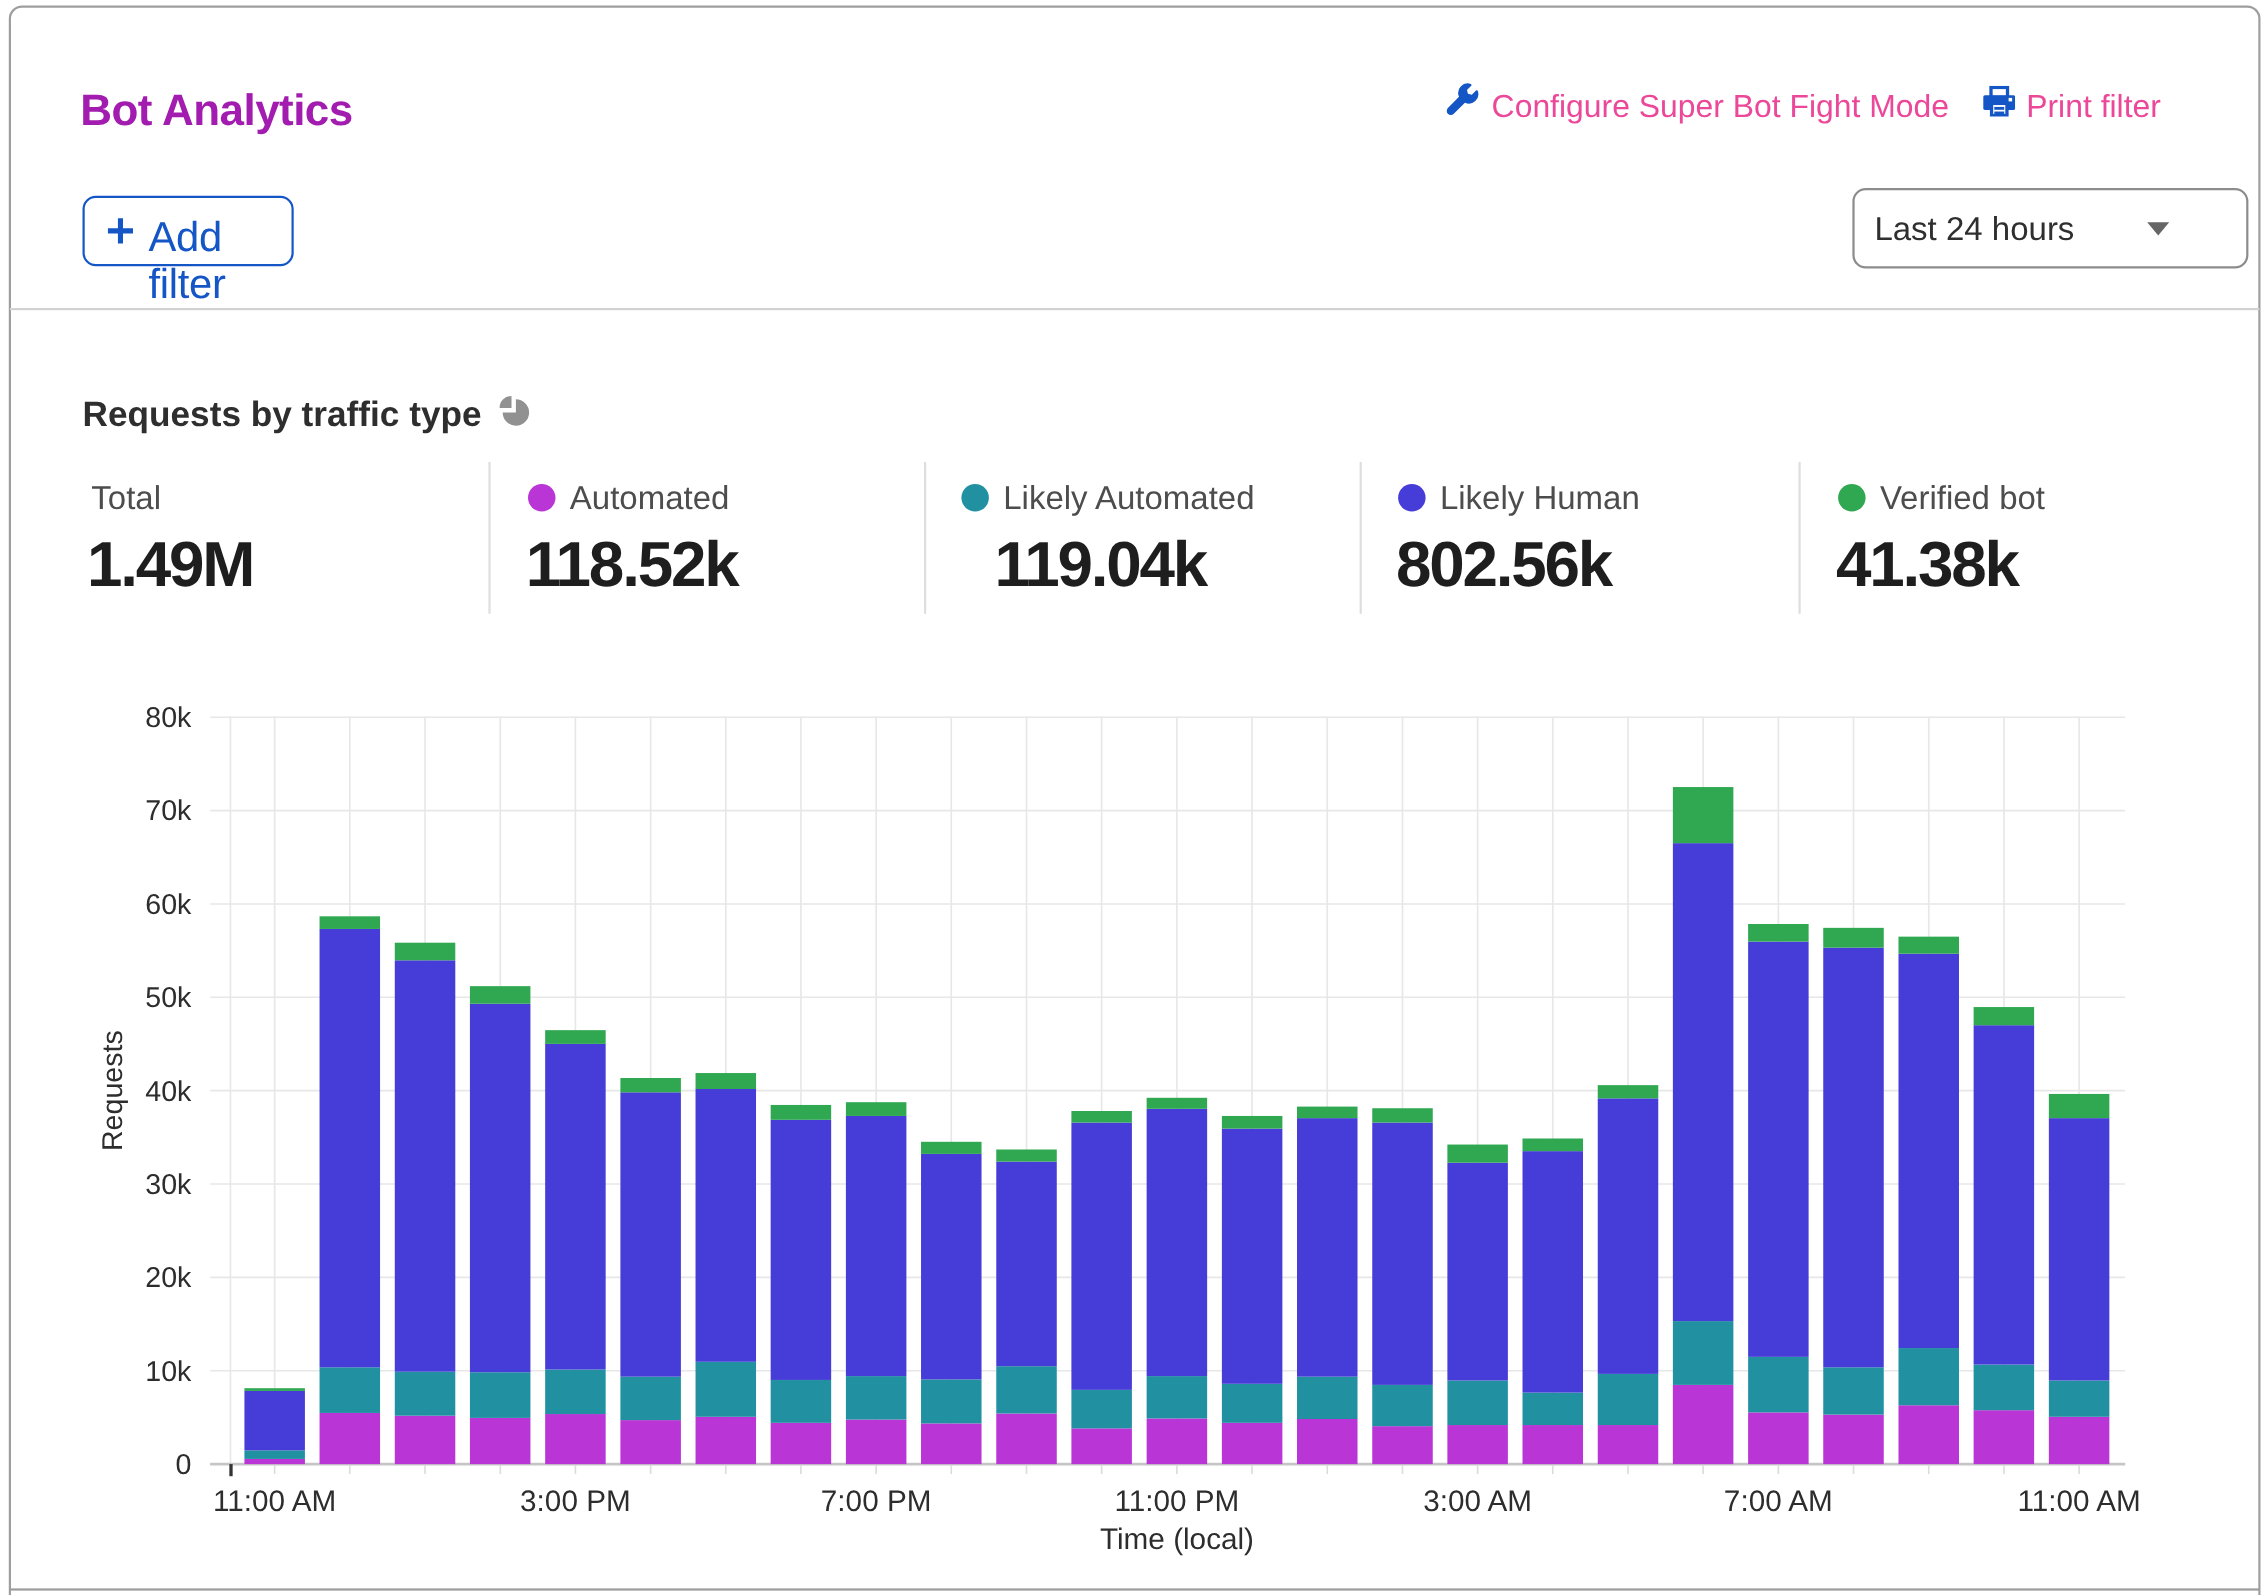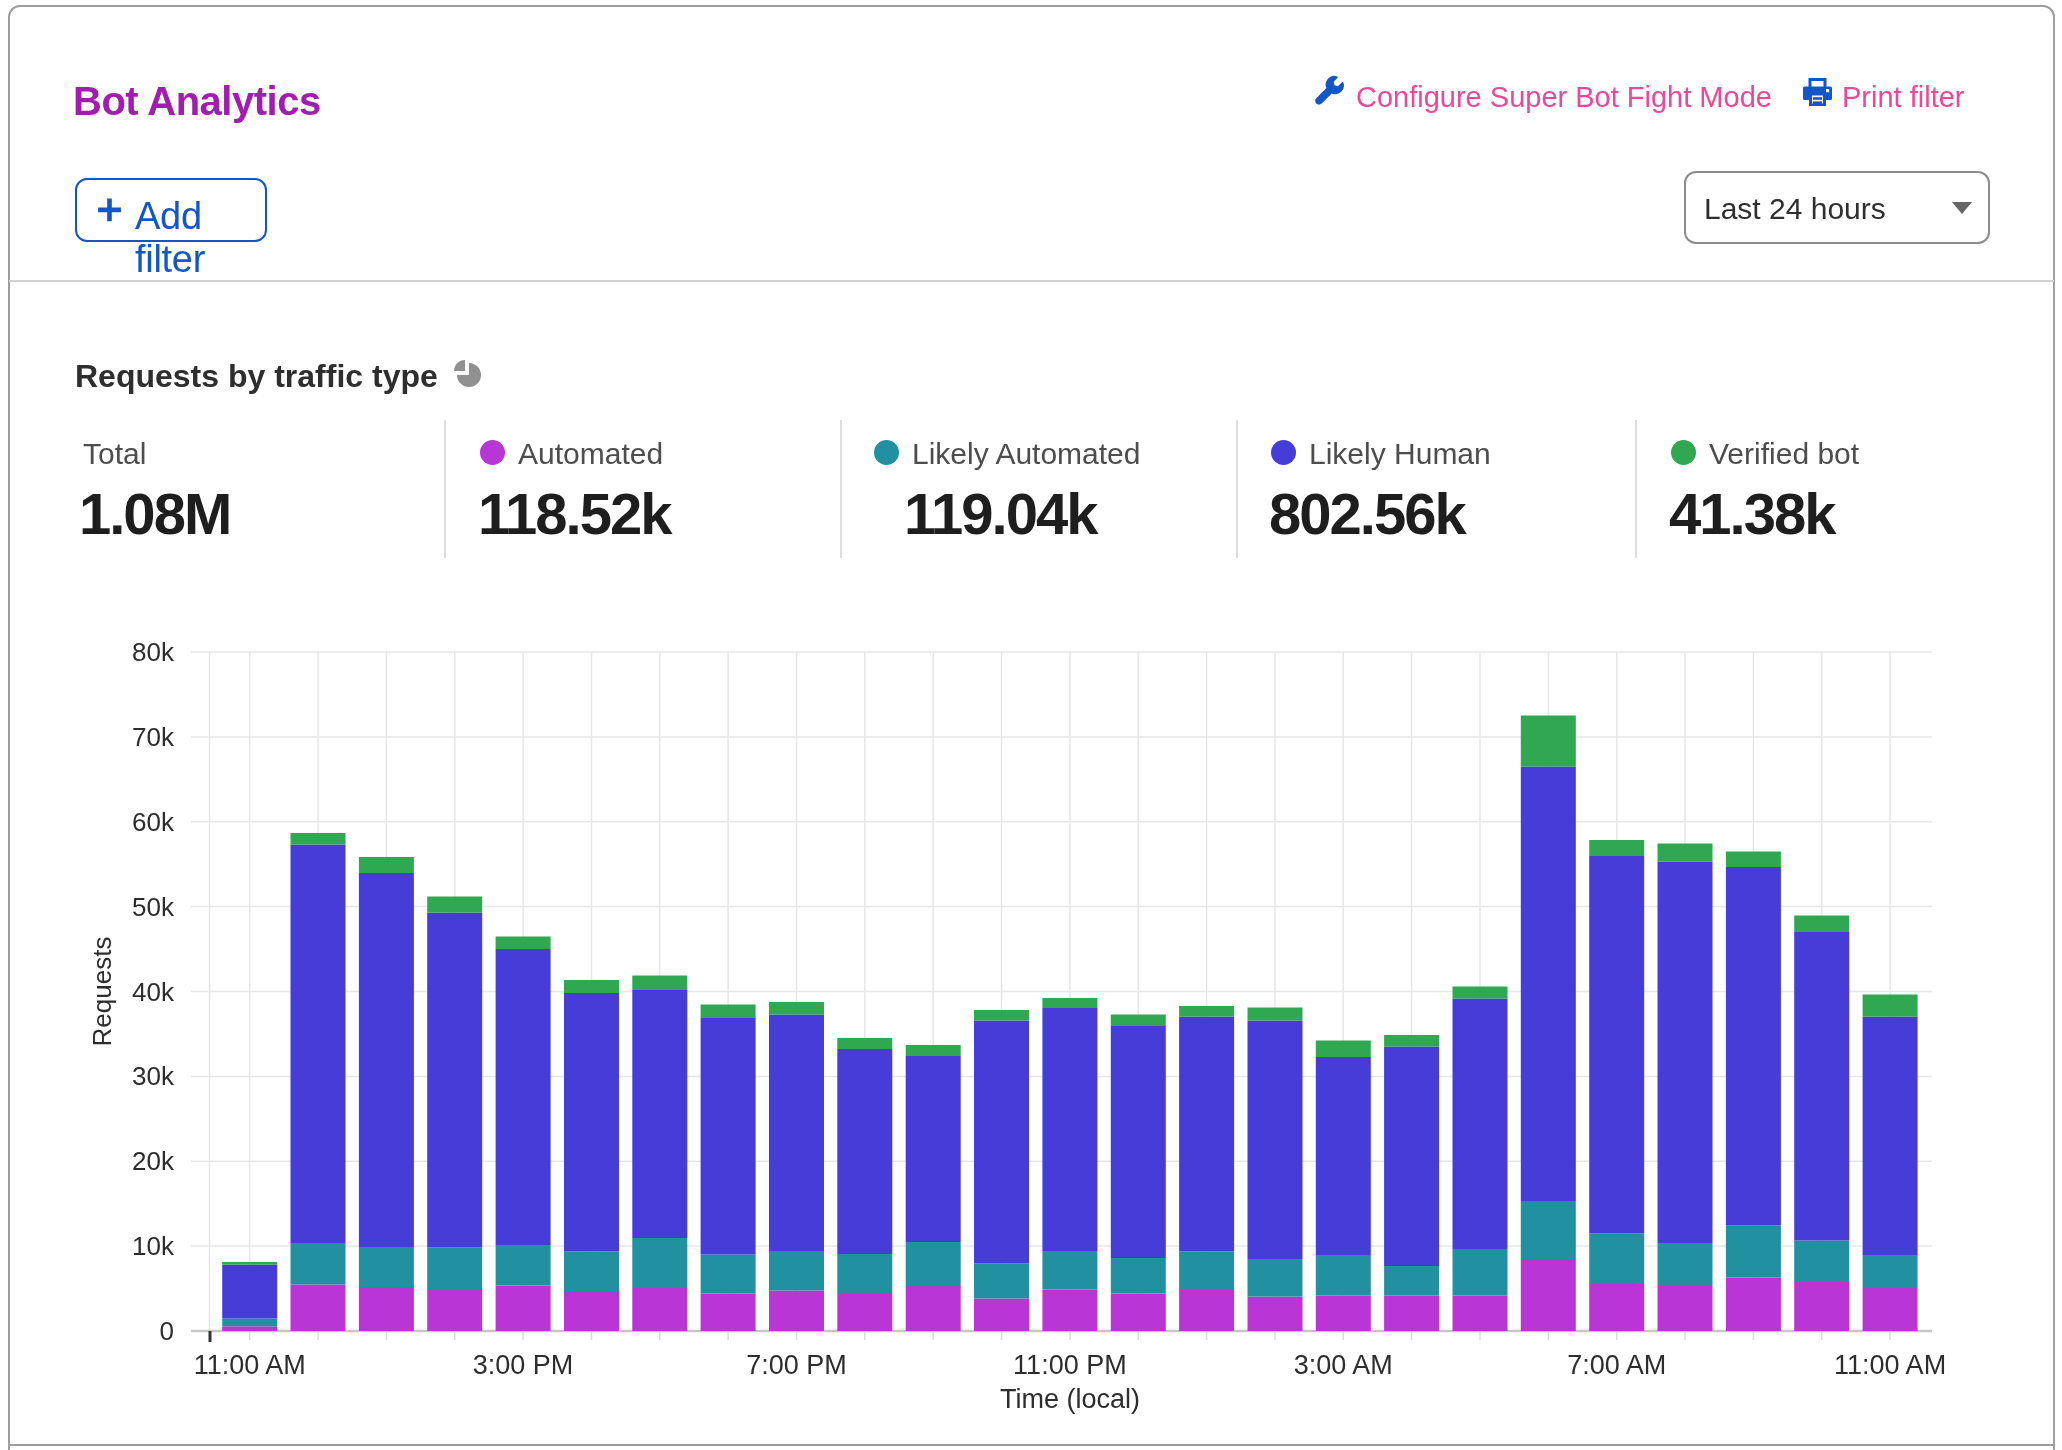--- a/index.html
+++ b/index.html
@@ -5,21 +5,21 @@
 * { margin:0; padding:0; box-sizing:border-box; }
 html,body { width:2062px; height:1450px; background:#fff; font-family:"Liberation Sans", sans-serif; overflow:hidden; }
 #page { position:relative; width:2062px; height:1450px; }
 #card { position:absolute; left:8px; top:5px; width:2047px; height:1470px; border:2px solid #9e9e9e; border-radius:12px; }
 .hdiv { position:absolute; left:9px; width:2045px; height:2px; }
 #title { position:absolute; left:73px; top:79px; font-size:40px; font-weight:bold; color:#a21caf; letter-spacing:-0.5px; }
 .link { position:absolute; top:81px; font-size:29px; color:#ec4899; }
 #btn { position:absolute; left:75px; top:178px; width:192px; height:64px; border:2.5px solid #1556c6; border-radius:12px; }
 #btn .plus { position:absolute; left:20px; top:18px; }
 #btn .txt { position:absolute; left:58px; top:15px; font-size:38px; color:#1556c6; letter-spacing:-0.3px; }
-#dd { position:absolute; left:1684px; top:171px; width:306px; height:73px; border:2px solid #8c8c8c; border-radius:12px; }
+#dd { position:absolute; left:1684px; top:171px; width:360px; height:73px; border:2px solid #8c8c8c; border-radius:12px; }
 #dd .txt { position:absolute; left:18px; top:19px; font-size:30px; color:#2f2f2f; }
 #sect { position:absolute; left:75px; top:358px; font-size:32px; font-weight:bold; color:#2e2e2e; }
 .dot { position:absolute; top:440px; width:25px; height:25px; border-radius:50%; }
 .slabel { position:absolute; top:437px; font-size:30px; color:#4d4d4d; }
 .svalue { position:absolute; top:480px; font-size:58px; font-weight:bold; color:#1e1e1e; letter-spacing:-2px; }
 .sdiv { position:absolute; top:420px; width:2px; height:138px; background:#dedede; }
 </style>
 </head>
 <body>
 <div id="page">
@@ -51,21 +51,21 @@
       <svg width="24" height="16" viewBox="0 0 24 16" style="position:absolute;left:264px;top:27px">
         <path fill="#666" d="M2 2h20L12 14z"></path>
       </svg>
     </div>
   <div id="sect">Requests by traffic type</div>
   <svg width="28" height="28" viewBox="0 0 28 28" style="position:absolute;left:454px;top:360px">
       <path fill="#919191" d="M15 3 A12 12 0 1 1 3 15 L15 15 Z"></path>
       <path fill="#919191" d="M11 0 A11 11 0 0 0 0 11 L11 11 Z"></path>
     </svg>
   <div class="slabel" style="left:83px">Total</div>
-<div class="svalue" style="left:79px">1.08M</div>
+<div class="svalue" style="left:79px">1.49M</div>
 <div class="dot" style="left:480px;background:#b935d6"></div>
 <div class="slabel" style="left:518px">Automated</div>
 <div class="svalue" style="left:478px">118.52k</div>
 <div class="dot" style="left:874px;background:#2191a1"></div>
 <div class="slabel" style="left:912px">Likely Automated</div>
 <div class="svalue" style="left:904px">119.04k</div>
 <div class="dot" style="left:1271px;background:#463dd8"></div>
 <div class="slabel" style="left:1309px">Likely Human</div>
 <div class="svalue" style="left:1269px">802.56k</div>
 <div class="dot" style="left:1671px;background:#2fa851"></div>

